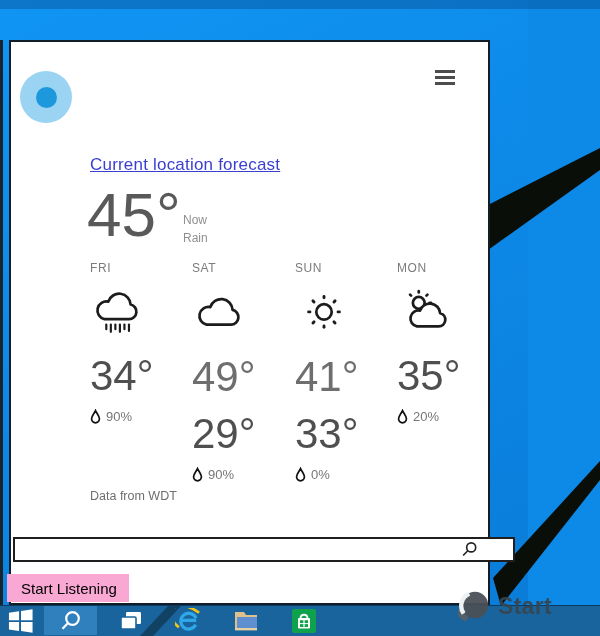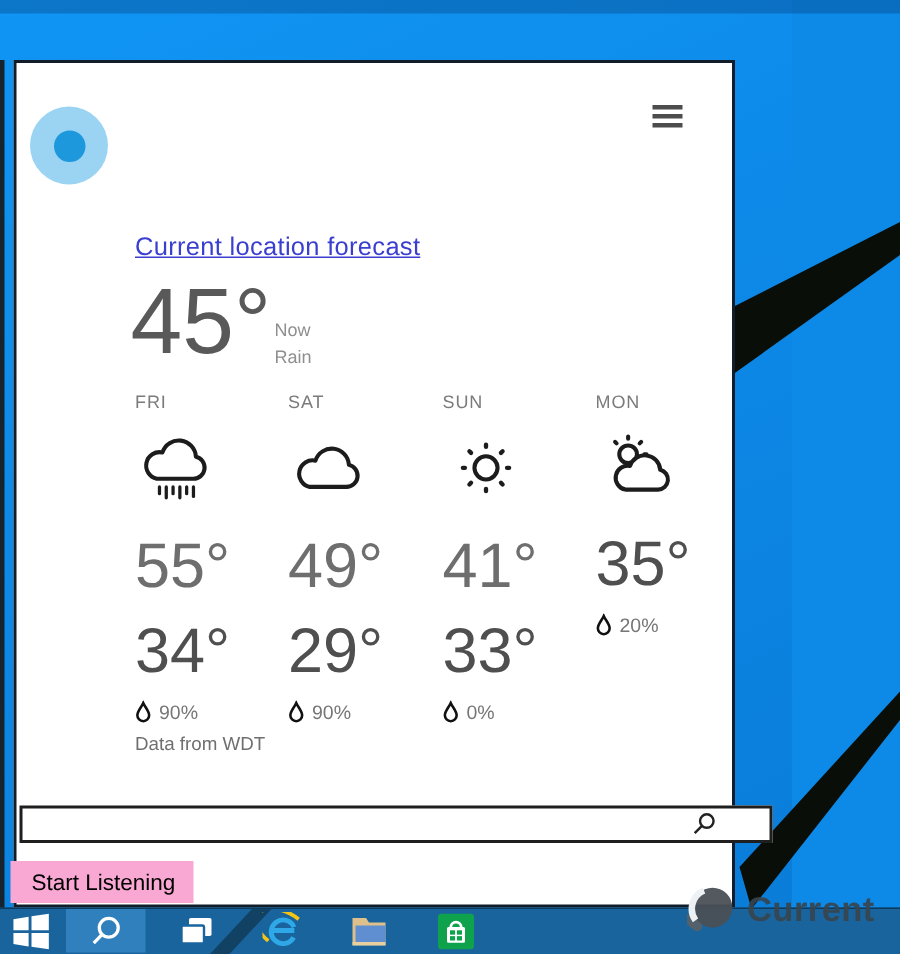--- a/index.html
+++ b/index.html
@@ -106,21 +106,20 @@
           <g stroke-width="2.4">
             <line x1="18" y1="44" x2="18" y2="49"></line>
             <line x1="23" y1="44" x2="23" y2="52"></line>
             <line x1="28" y1="44" x2="28" y2="49"></line>
             <line x1="33" y1="44" x2="33" y2="52"></line>
             <line x1="38" y1="44" x2="38" y2="49"></line>
             <line x1="43" y1="44" x2="43" y2="51"></line>
           </g>
         </svg>
       </div>
-      <div class="hi">55°</div>
       <div class="lo">34°</div>
       <div class="precip">
         <svg width="11" height="15" viewBox="0 0 14 18">
           <path d="M7 1.5 C5.2 5.5 2 8.5 2 12 a5 5 0 0 0 10 0 C12 8.5 8.8 5.5 7 1.5 Z" fill="none" stroke="#111" stroke-width="2.2"></path>
         </svg>
         <span>90%</span>
       </div>
     </div>
 
     <div class="col c1">
@@ -257,16 +256,16 @@
       </svg>
     </div>
   </div>
 
   <div class="neowin">
     <svg width="34" height="34" viewBox="0 0 36 36">
       <rect x="-3" y="24" width="15" height="7" rx="3.5" fill="#5a6066" transform="rotate(38 4 27)" opacity="0.9"></rect>
       <circle cx="18" cy="17" r="14" fill="#4a5056" opacity="0.95"></circle>
       <path d="M6 26 A 14 14 0 0 1 12 5" fill="none" stroke="#eef1f3" stroke-width="4.6"></path>
     </svg>
-    <span class="neowin-text">Current</span>
+    <span class="neowin-text">Start</span>
   </div>
 
 </div>
 
 </body></html>

